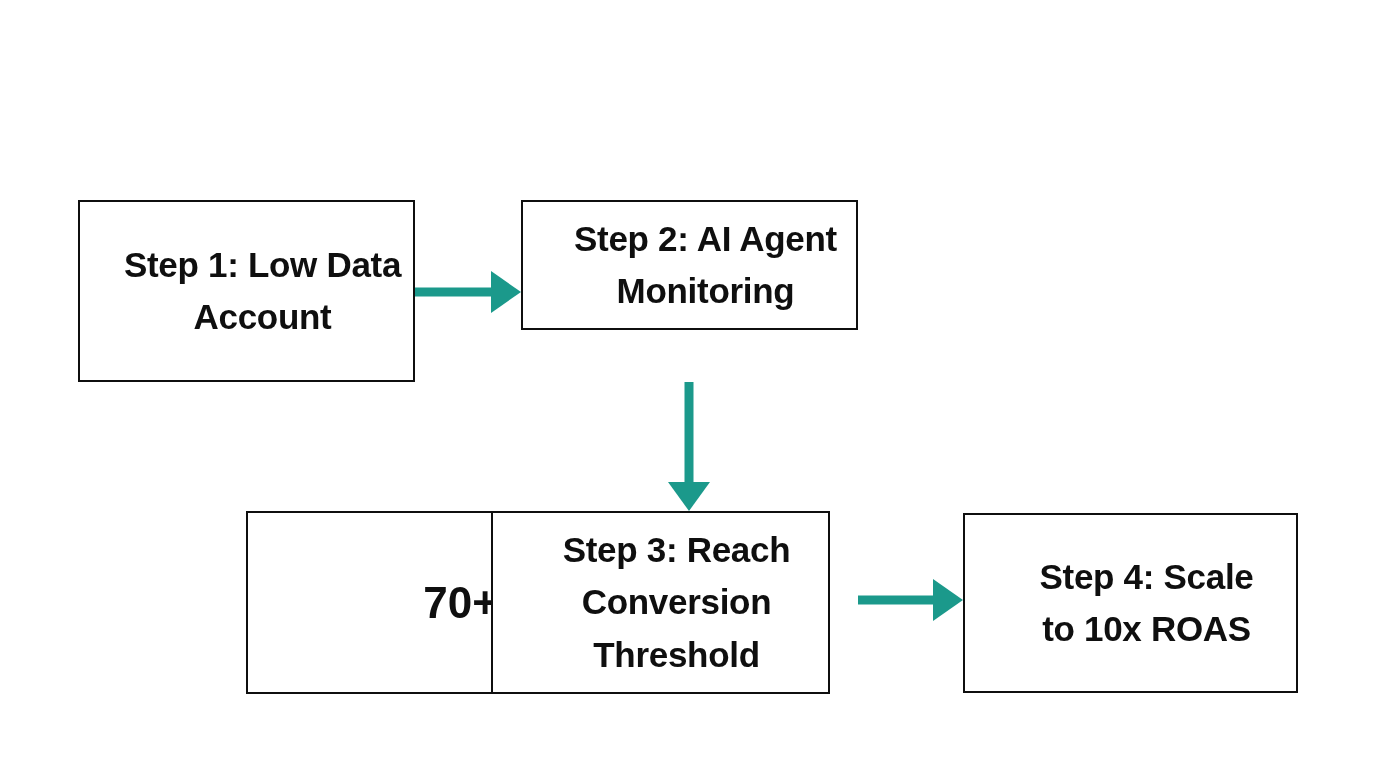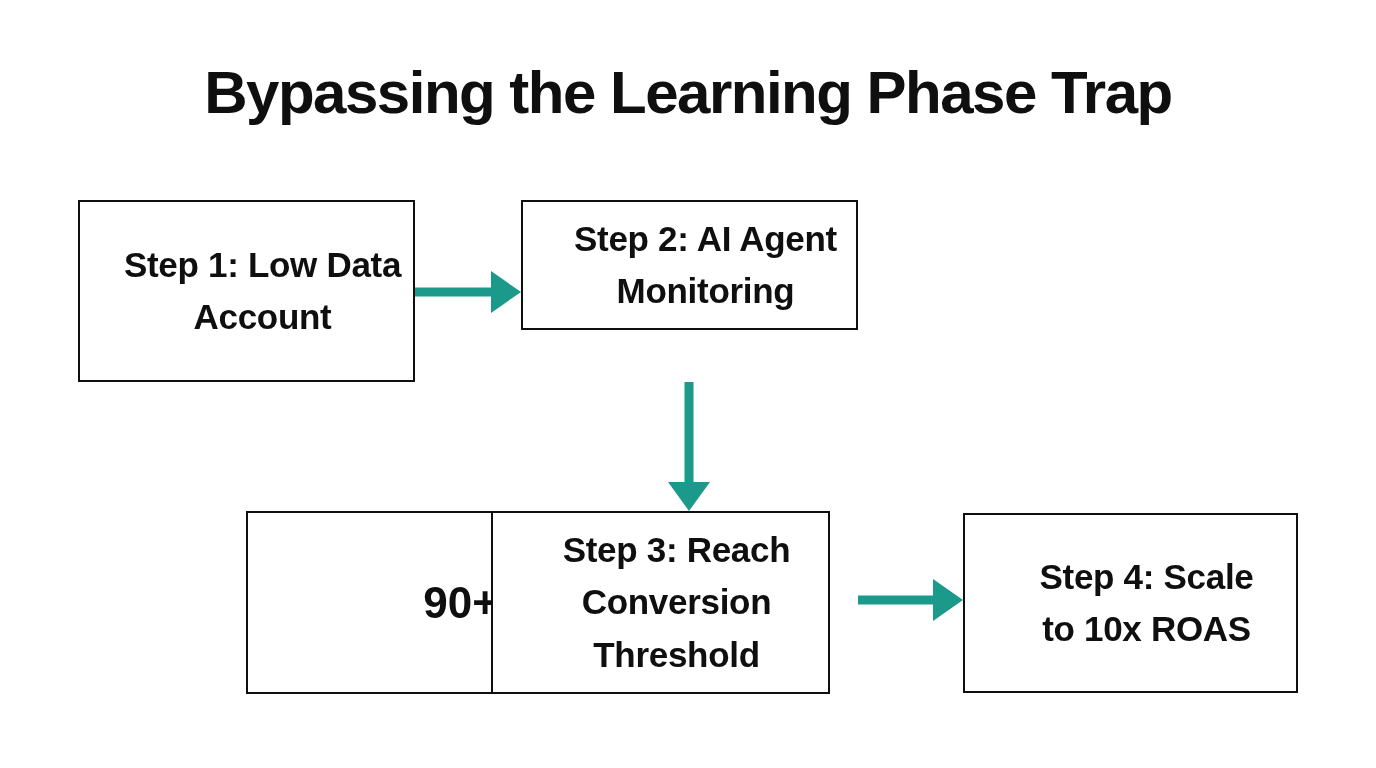--- a/index.html
+++ b/index.html
@@ -92,39 +92,38 @@
     border-left: 21px solid transparent;
     border-right: 21px solid transparent;
     border-top: 29px solid var(--arrow, #1b998b);
   }
 </style>
 </head>
 <body>
 
 <div class="canvas">
 
-  <h1 class="page-title">Bypassing the Learning Phase Trap</h1>
 
   <div class="node node-step1">Step 1: Low Data
 Account</div>
 
   <div class="edge edge-1">
     <div class="shaft-h"></div>
     <div class="head-right"></div>
   </div>
 
   <div class="node node-step2">Step 2: AI Agent
 Monitoring</div>
 
   <div class="edge edge-2">
     <div class="shaft-v"></div>
     <div class="head-down"></div>
   </div>
 
-  <div class="node node-count">90+</div>
+  <div class="node node-count">70+</div>
 
   <div class="node node-step3">Step 3: Reach
 Conversion
 Threshold</div>
 
   <div class="edge edge-3">
     <div class="shaft-h"></div>
     <div class="head-right"></div>
   </div>
 

